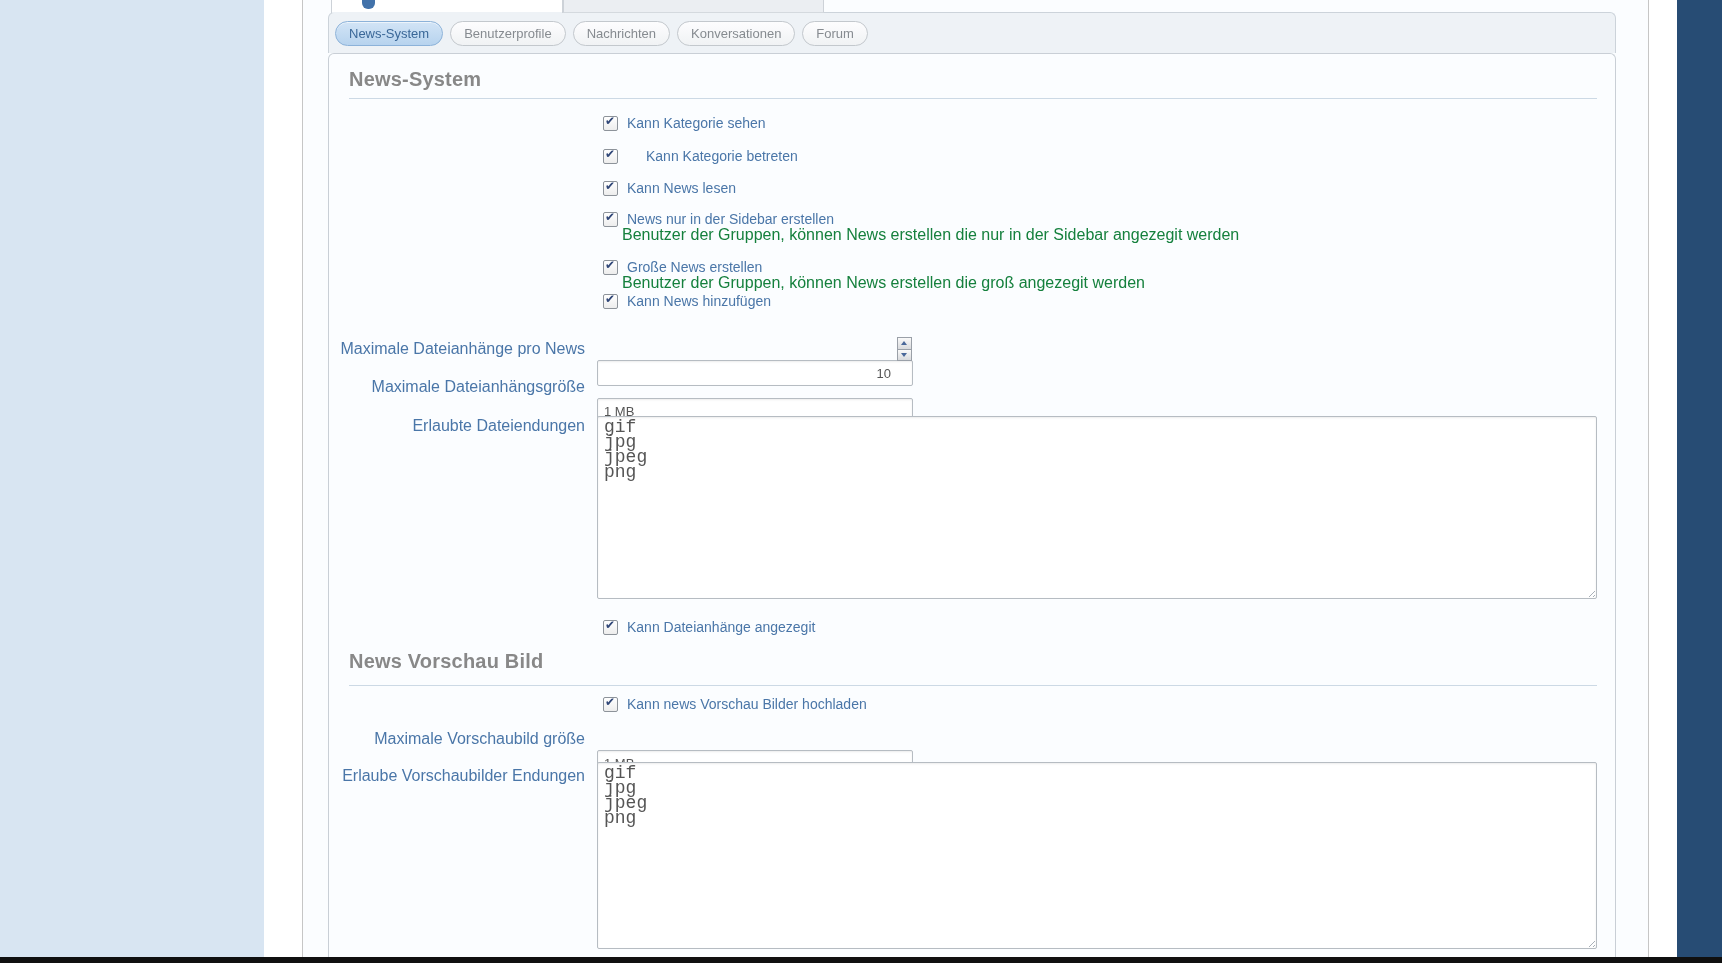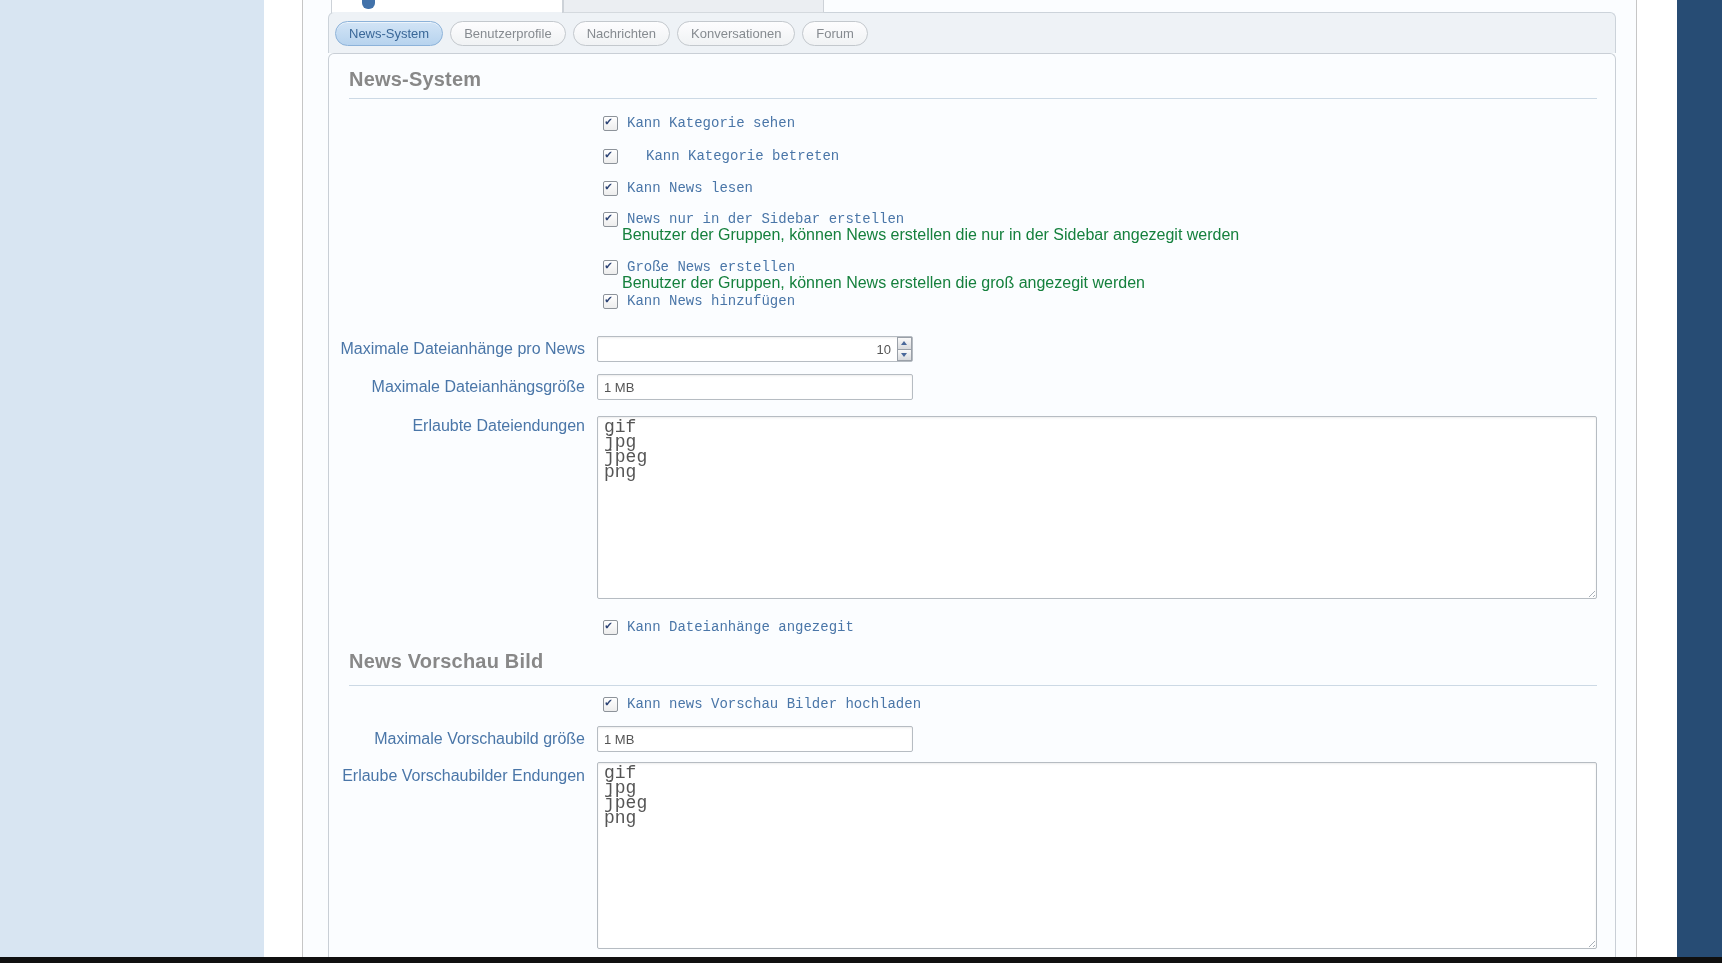--- a/index.html
+++ b/index.html
@@ -7,21 +7,21 @@
     width:1722px;height:963px;overflow:hidden;background:#ffffff;
     font-family:"Liberation Sans","DejaVu Sans",sans-serif;
     position:relative;
   }
   .abs{position:absolute;}
 
   
   #sidebar{left:0;top:0;width:264px;height:957px;background:#d8e5f2;}
   #page{
     left:302px;top:0;width:1333px;height:957px;background:#fbfdff;
-    border-left:1px solid #c6c6c6;border-right:1px solid #c6c6c6;
+    border-left:1px solid #c6c6c6;border-right:1px solid #c6c6c6;padding-left:12px;
   }
   #navy-bar{left:1677px;top:0;width:45px;height:957px;background:#274c74;}
   #bottom-strip{left:0;top:957px;width:1722px;height:6px;background:#101010;}
 
   
   .big-tab{top:0;height:13px;box-sizing:border-box;}
   #big-tab-active{
     left:28px;width:232px;z-index:3;
     background:linear-gradient(#ffffff 0,#ffffff 12px,#eef2f6 12px,#eef2f6 13px);
     border-left:1px solid #cdd2d8;border-right:1px solid #cdd2d8;
@@ -62,21 +62,21 @@
     left:25px;top:53px;width:1288px;height:904px;box-sizing:border-box;
     background:#fbfdff;border:1px solid #c9cfd6;border-bottom:0;
     border-radius:6px 6px 0 0;position:absolute;
   }
   .h2{
     left:20px;font-size:20px;font-weight:bold;color:#888888;
     line-height:26px;letter-spacing:.2px;
   }
   .rule{left:20px;width:1248px;height:1px;background:#ccd9e5;}
 
-  .cb-row{left:274px;height:16px;display:flex;align-items:center;font-family:Liberation Mono, monospace;}
+  .cb-row{left:274px;height:16px;display:flex;align-items:center;}
   .checkbox{
     width:13px;height:13px;box-sizing:content-box;border:1px solid #8d939a;
     border-radius:2px;background:linear-gradient(#ffffff,#ededed);
     position:relative;cursor:pointer;flex:0 0 auto;
   }
   .checkbox::after{
     content:"✔";position:absolute;left:1px;top:-3px;
     font-size:12px;color:#2f4677;
   }
   .cb-label{margin-left:9px;font-size:14px;color:#4a76a8;cursor:pointer;white-space:nowrap;}
@@ -84,21 +84,21 @@
 
   .field-label{
     left:0;width:256px;text-align:right;font-size:16px;color:#4a76a8;
     white-space:nowrap;
   }
   .text-input{
     left:268px;width:316px;height:26px;box-sizing:border-box;
     border:1px solid #b6bcc2;border-radius:2px;background:#ffffff;
     box-shadow:inset 0 1px 2px rgba(0,0,0,.08);
     font-family:"Liberation Sans","DejaVu Sans",sans-serif;
-    font-size:13px;color:#555;padding:0 6px;position:absolute;
+    font-size:13px;color:#555;padding:0 6px;position:absolute;margin-top:24px;
   }
   .num{ text-align:right;padding-right:21px; }
   .spinner{
     left:568px;width:15px;height:24px;position:absolute;
     border:1px solid #9aa0a8;box-sizing:border-box;background:#e8eaec;
     display:flex;flex-direction:column;
   }
   .spin-btn{flex:1;position:relative;background:linear-gradient(#fafafa,#d8dadd);cursor:pointer;}
   .spin-btn + .spin-btn{border-top:1px solid #9aa0a8;}
   .spin-btn::after{

